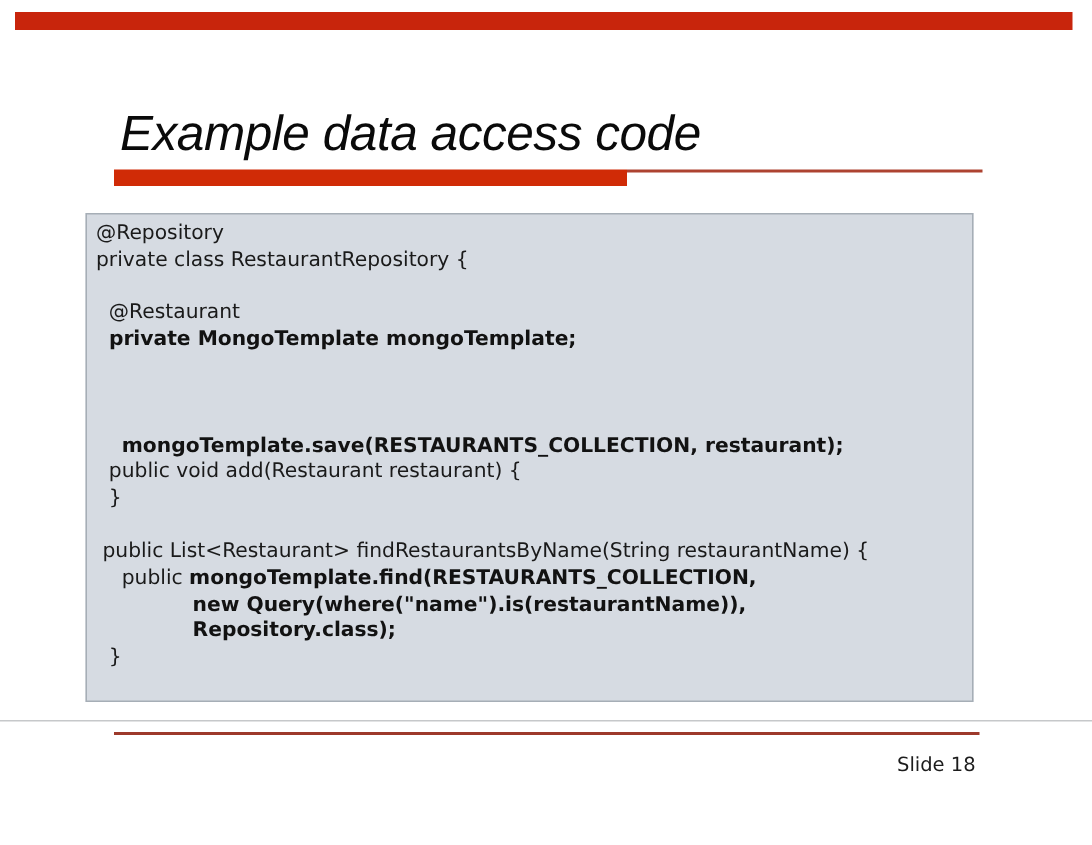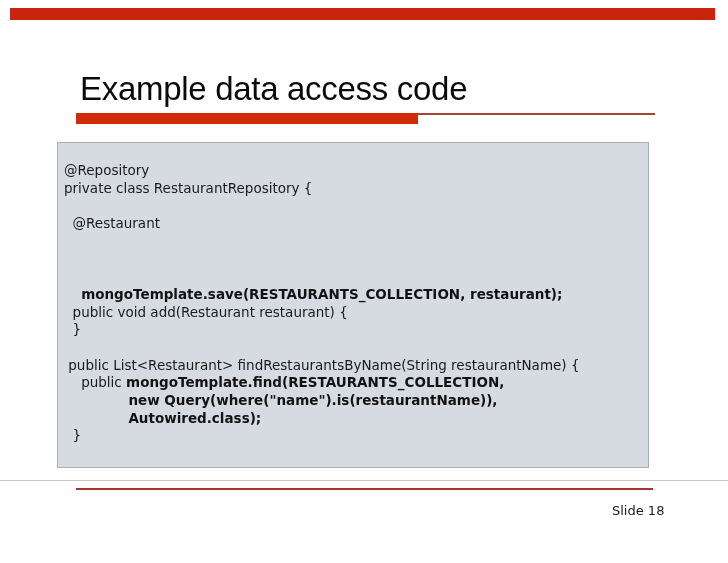--- a/index.html
+++ b/index.html
@@ -3,65 +3,66 @@
 <meta charset="utf-8">
 <style>
   html,body{margin:0;padding:0;background:#ffffff;}
   .slide{
     position:relative;width:728px;height:563px;background:#ffffff;overflow:hidden;
     font-family:"Liberation Sans",sans-serif;
   }
   .top-bar{position:absolute;left:10px;top:8px;width:705px;height:12px;}
   .title{
     position:absolute;left:80px;top:70px;font-size:33px;letter-spacing:-0.3px;
-    color:#0a0a0a;font-family:"Liberation Sans",sans-serif;white-space:nowrap;
+    color:#0a0a0a;font-family:"Liberation Sans",sans-serif;white-space:nowrap;font-style:italic;
   }
   .rule-thick{position:absolute;left:76px;top:113px;width:342px;height:11px;}
   .rule-thin{position:absolute;left:418px;top:113px;width:237px;height:2px;}
   .code-box{
     position:absolute;left:57px;top:142px;width:592px;height:326px;
     box-sizing:border-box;border:1px solid #a6aeb6;
-    padding:19px 4px 0 6px;
+    padding:4px 4px 0 6px;
   }
   .code-line{
     font-family:"DejaVu Sans",sans-serif;font-size:13.5px;line-height:17.7px;
     height:17.7px;color:#1a1a1a;white-space:pre;
   }
   .code-line .bold{font-weight:700;color:#121212;}
   .bottom-gray{position:absolute;left:0px;top:480px;width:728px;height:1px;}
   .bottom-red{position:absolute;left:76px;top:488px;width:577px;height:2px;}
   .slide-number{
-    position:absolute;left:612px;top:503px;font-size:13px;color:#1c1c1c;
+    position:absolute;left:598px;top:503px;font-size:13px;color:#1c1c1c;
     font-family:"DejaVu Sans",sans-serif;white-space:nowrap;
   }
 </style>
 </head>
 <body>
 
 <div class="slide">
   <div class="top-bar" style="background: rgb(200, 37, 12);"></div>
   <div class="title">Example data access code</div>
   <div class="rule-thick" style="background: rgb(208, 43, 6);"></div>
   <div class="rule-thin" style="background: rgb(173, 67, 49);"></div>
 
   <div class="code-box" style="background: rgb(214, 219, 226); border-color: rgb(166, 174, 182);">
       <div class="code-line"><span class="">@Repository</span></div>
       <div class="code-line"><span class="">private class RestaurantRepository {</span></div>
       <div class="code-line">&nbsp;</div>
       <div class="code-line"><span class="">  @Restaurant</span></div>
+      <div class="code-line"><span class="">  </span><span class="bold">private MongoTemplate mongoTemplate;</span></div>
       <div class="code-line">&nbsp;</div>
       <div class="code-line">&nbsp;</div>
       <div class="code-line">&nbsp;</div>
       <div class="code-line"><span class="">    </span><span class="bold">mongoTemplate.save(RESTAURANTS_COLLECTION, restaurant);</span></div>
       <div class="code-line"><span class="">  public void add(Restaurant restaurant) {</span></div>
       <div class="code-line"><span class="">  }</span></div>
       <div class="code-line">&nbsp;</div>
       <div class="code-line"><span class=""> public List&lt;Restaurant&gt; findRestaurantsByName(String restaurantName) {</span></div>
       <div class="code-line"><span class="">    public </span><span class="bold">mongoTemplate.find(RESTAURANTS_COLLECTION,</span></div>
       <div class="code-line"><span class="">               </span><span class="bold">new Query(where("name").is(restaurantName)),</span></div>
-      <div class="code-line"><span class="">               </span><span class="bold">Autowired.class);</span></div>
+      <div class="code-line"><span class="">               </span><span class="bold">Repository.class);</span></div>
       <div class="code-line"><span class="">  }</span></div>
     </div>
 
   <div class="bottom-gray" style="background: rgb(198, 200, 202);"></div>
   <div class="bottom-red" style="background: rgb(157, 57, 43);"></div>
   <div class="slide-number">Slide 18</div>
 </div>
 
 </body></html>

